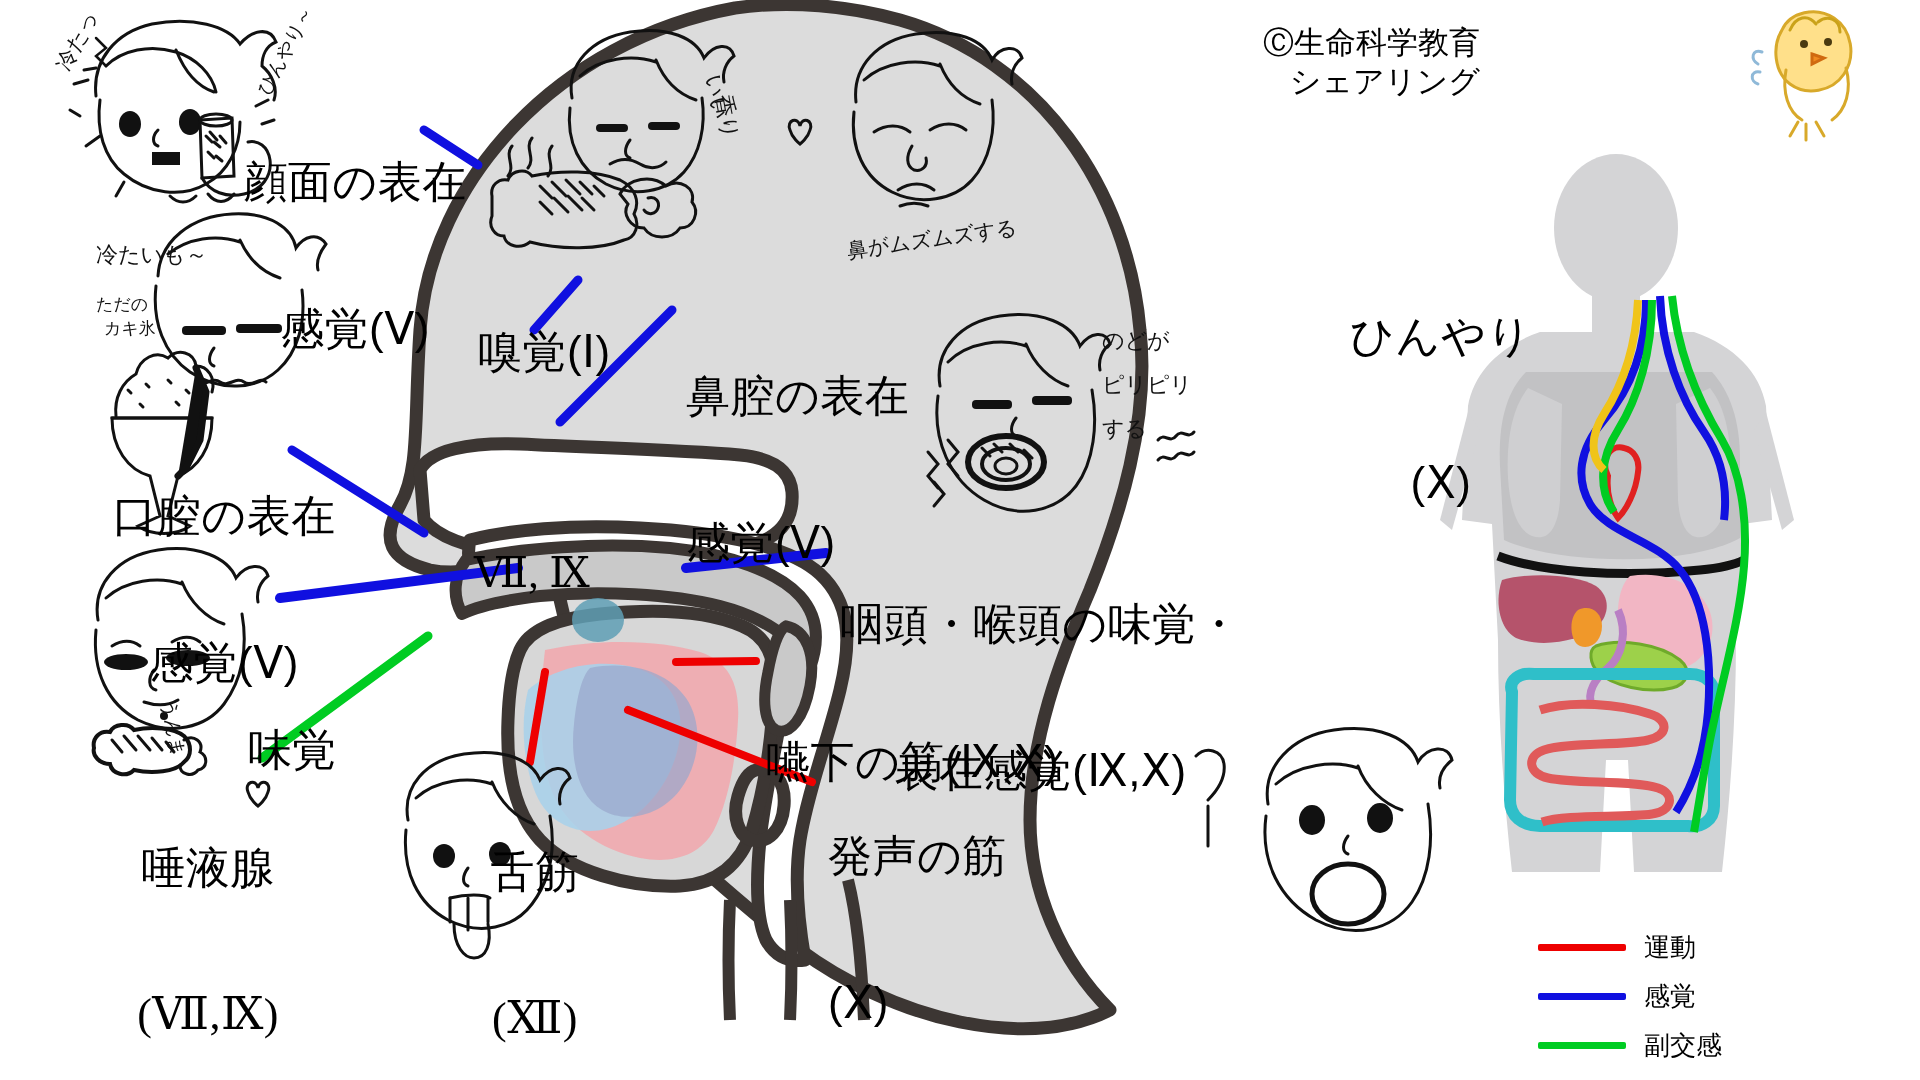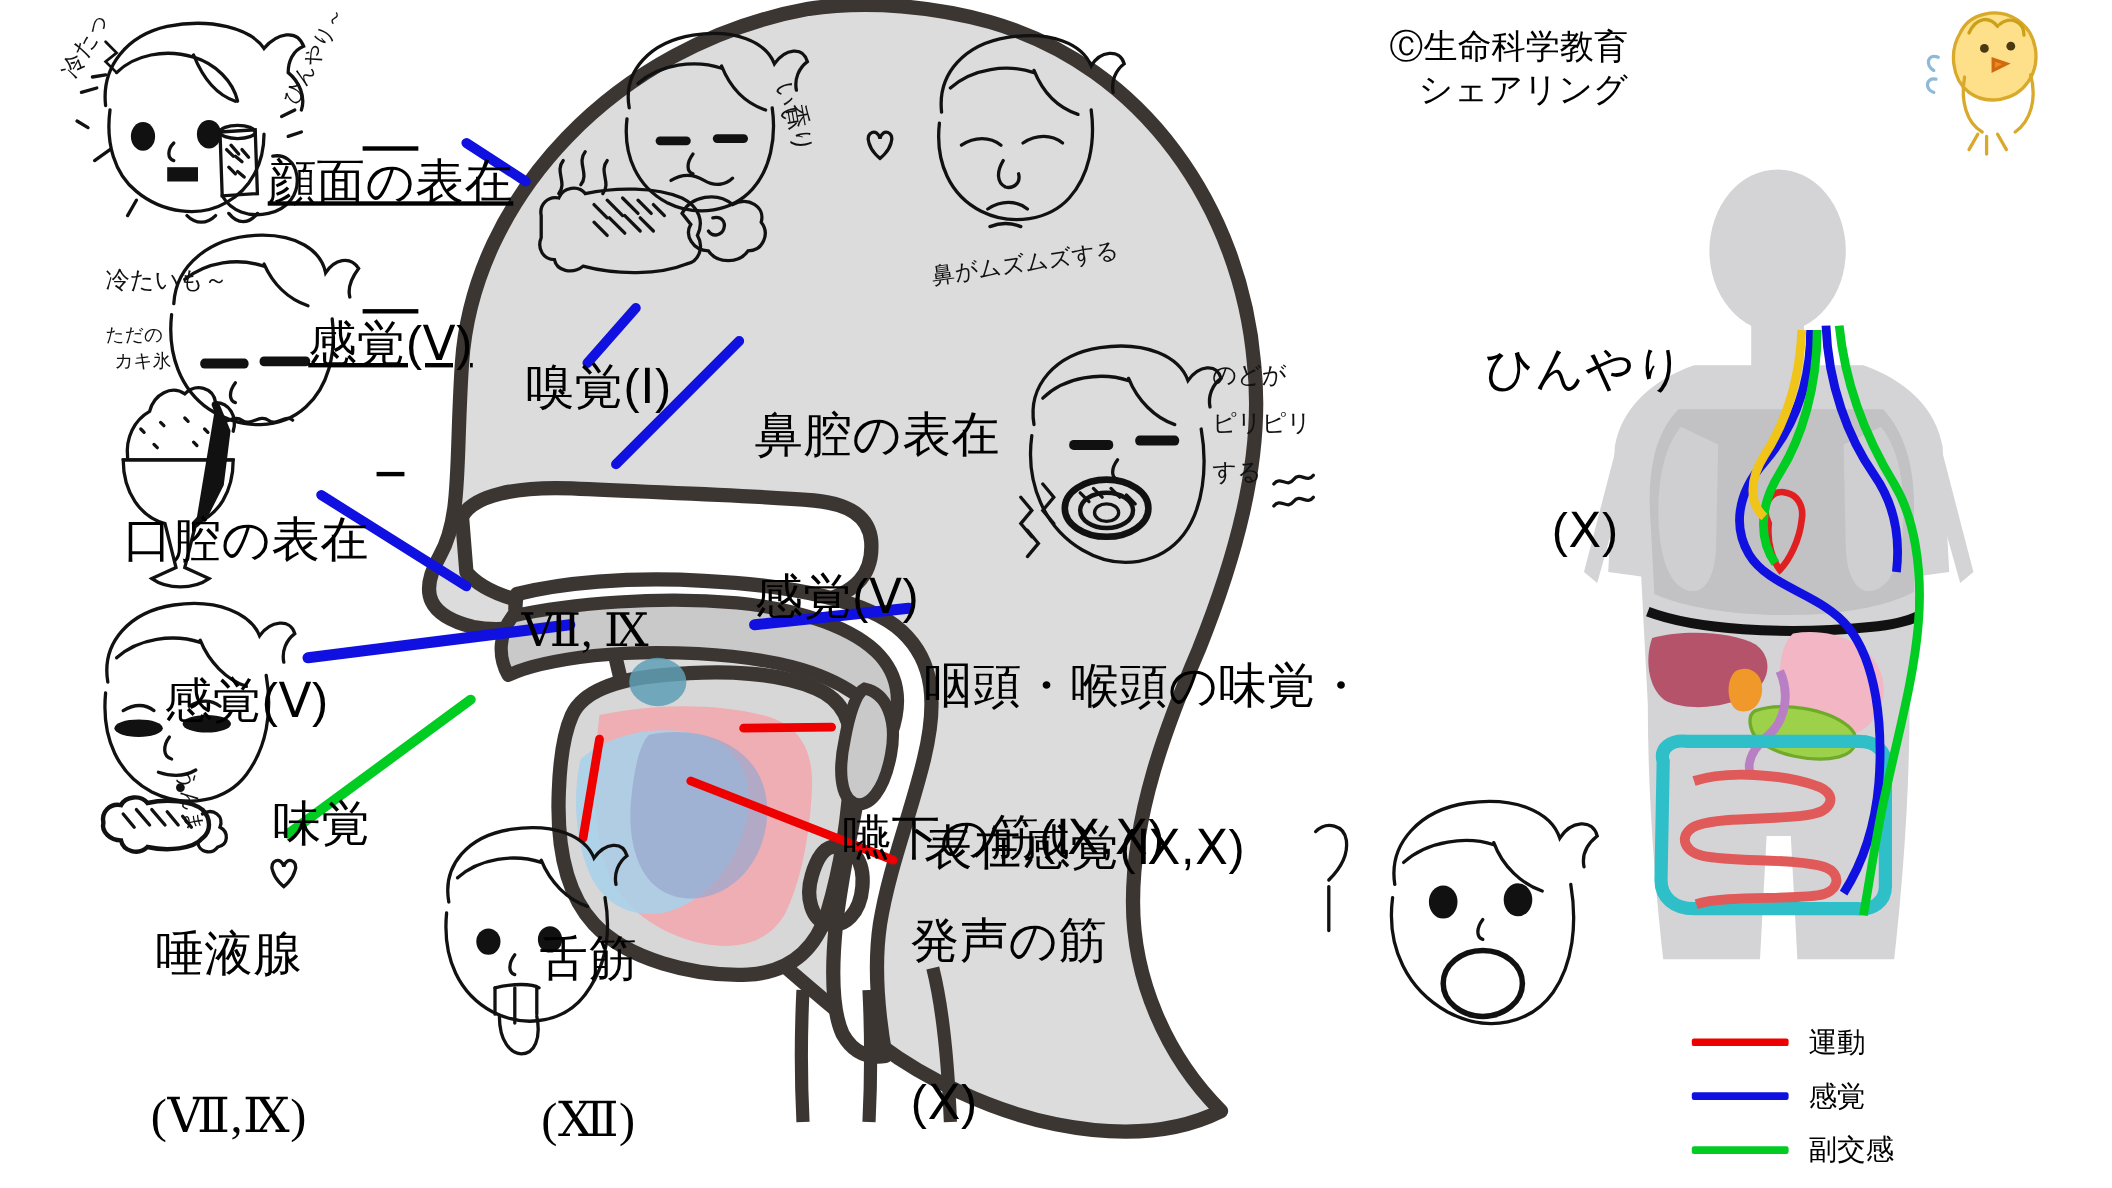--- a/index.html
+++ b/index.html
@@ -341,26 +341,26 @@
       <circle cx="1828" cy="42" r="4" fill="#4a3a10" stroke="none"></circle>
       <path d="M1812,54 l12,4 l-12,6 Z" fill="#f08a20" stroke="#d06a10"></path>
       <path d="M1786,70 C1782,92 1788,112 1802,120" stroke="#d8a92a"></path>
       <path d="M1846,68 C1852,90 1846,110 1832,120" stroke="#d8a92a"></path>
       <path d="M1798,122 l-8,14 M1806,124 l0,16 M1816,122 l8,14" stroke="#d8a92a"></path>
       <path d="M1762,52 c-10,-4 -12,8 -4,12 M1760,72 c-10,-2 -10,10 -2,12" stroke="#8fb9d8"></path>
     </g>
 
   </svg>
 
-  <div class="lbl c" style="left:240px;top:42px;width:230px;text-decoration:underline;">
+  <div class="lbl c" style="left:240px;top:58px;width:230px;">
     <div>顔面の表在</div>
     <div>感覚(Ⅴ)</div>
   </div>
 
-  <div class="lbl c" style="left:104px;top:367px;width:240px;">
+  <div class="lbl c" style="left:104px;top:392px;width:240px;">
     <div>口腔の表在</div>
     <div>感覚(Ⅴ)</div>
   </div>
 
   <div class="lbl" style="left:478px;top:228px;">
     <div>嗅覚(Ⅰ)</div>
   </div>
 
   <div class="lbl" style="left:686px;top:272px;">
     <div>鼻腔の表在</div>
@@ -374,21 +374,21 @@
   <div class="lbl c" style="left:118px;top:744px;width:180px;">
     <div>唾液腺</div>
     <div class="roman">(Ⅶ,Ⅸ)</div>
   </div>
 
   <div class="lbl c" style="left:470px;top:748px;width:130px;">
     <div>舌筋</div>
     <div class="roman">(Ⅻ)</div>
   </div>
 
-  <div class="lbl" style="left:840px;top:500px;">
+  <div class="lbl" style="left:840px;top:500px;text-align:center;">
     <div>咽頭・喉頭の味覚・</div>
     <div>表在感覚(Ⅸ,Ⅹ)</div>
   </div>
 
   <div class="lbl" style="left:766px;top:638px;">
     <div>嚥下の筋(Ⅸ,Ⅹ)</div>
   </div>
 
   <div class="lbl" style="left:828px;top:732px;">
     <div>発声の筋</div>

